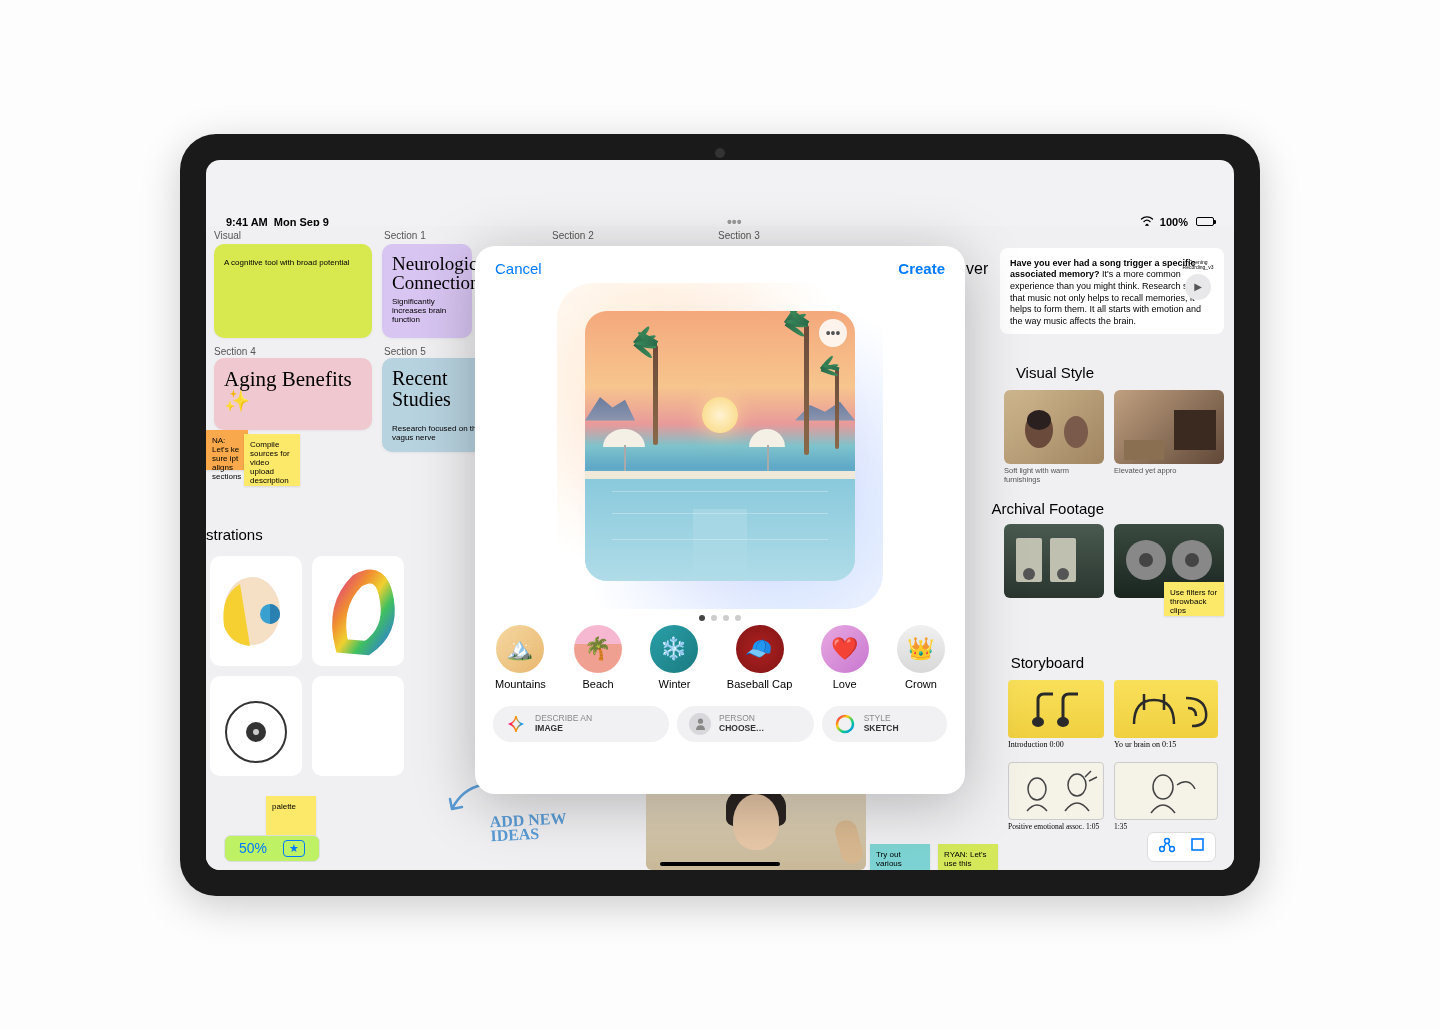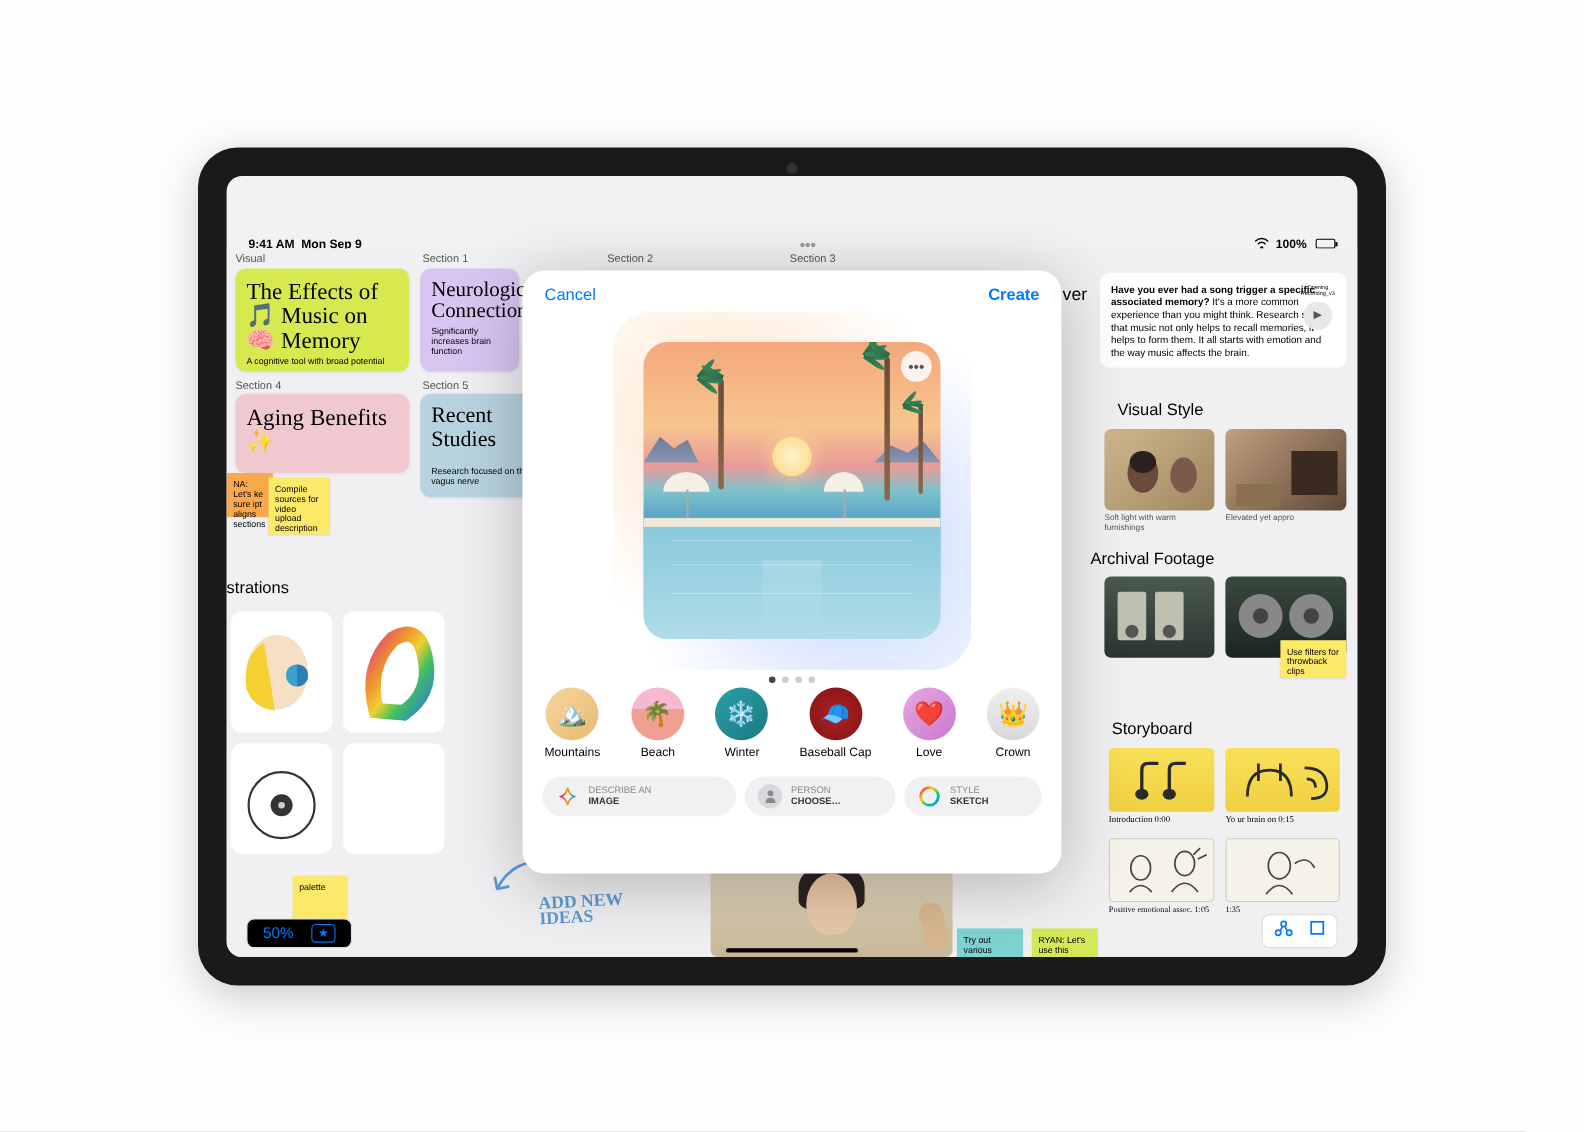--- a/index.html
+++ b/index.html
@@ -57,21 +57,21 @@
   .thumb { position: absolute; border-radius: 6px; background: linear-gradient(135deg,#b8a890,#8a7560); }
   .thumb-label { font-size: 7.5px; color: #555; }
   
   .story-frame { position: absolute; border-radius: 4px; }
   .story-y { background: linear-gradient(#f9e05a,#f0d040); }
   .story-g { background: #f5f2e8; border: 1px solid #ccc; }
   
   .handwriting { position: absolute; font-family: 'Comic Sans MS', cursive; color: #5a9bd5; font-size: 16px; transform: rotate(-3deg); line-height: 0.9; font-weight: bold; }
   .arrow-hand { position: absolute; color: #5a9bd5; font-size: 20px; }
   
-  .zoom-pill { position: absolute; bottom: 8px; left: 18px; background: #000000; border: 1px solid #ddd; border-radius: 7px; padding: 4px 14px; font-size: 14px; color: #007aff; font-weight: 500; display: flex; gap: 16px; align-items: center; }
+  .zoom-pill { position: absolute; bottom: 8px; left: 18px; background: #bef264; border: 1px solid #ddd; border-radius: 7px; padding: 4px 14px; font-size: 14px; color: #007aff; font-weight: 500; display: flex; gap: 16px; align-items: center; }
   .star-box { border: 1.5px solid #007aff; border-radius: 4px; padding: 1px 5px; font-size: 11px; }
   
   .mini-toolbar { position: absolute; bottom: 8px; right: 18px; background: #fff; border: 1px solid #ddd; border-radius: 7px; padding: 4px 10px; display: flex; gap: 14px; color: #007aff; font-size: 16px; }
   
   .home-indicator { position: absolute; bottom: 4px; left: 50%; transform: translateX(-50%); width: 120px; height: 4px; background: #000; border-radius: 3px; }
   
   
   .modal { position: absolute; top: 86px; left: 50%; transform: translateX(-50%); width: 490px; height: 548px; background: #fff; border-radius: 20px; box-shadow: 0 10px 60px rgba(0,0,0,0.25); overflow: hidden; z-index: 100; }
   .modal-header { display: flex; justify-content: space-between; padding: 14px 20px 6px; font-size: 15px; }
   .modal-header .cancel { color: #007aff; cursor: pointer; }
@@ -202,21 +202,20 @@
     <div class="canvas">
 
       <div class="sec-label" style="top:4px; left:8px;">Visual</div>
       <div class="sec-label" style="top:4px; left:178px;">Section 1</div>
       <div class="sec-label" style="top:4px; left:346px;">Section 2</div>
       <div class="sec-label" style="top:4px; left:512px;">Section 3</div>
       <div class="sec-label" style="top:120px; left:8px;">Section 4</div>
       <div class="sec-label" style="top:120px; left:178px;">Section 5</div>
 
       <div class="card card-yellow" style="top:18px; left:8px; width:158px; height:94px;">
-        <div class="card-big-title">The Effects of 🎵 Music on 🧠 Memory</div>
         <div class="card-sub">A cognitive tool with broad potential</div>
       </div>
       <div class="card card-purple" style="top:18px; left:176px; width:90px; height:94px;">
         <div class="card-big-title" style="font-size:19px;">Neurological Connection</div>
         <div class="card-sub">Significantly increases brain function</div>
       </div>
       <div class="card card-pink" style="top:132px; left:8px; width:158px; height:72px;">
         <div class="card-big-title" style="font-size:21px;">Aging Benefits ✨</div>
       </div>
       <div class="card card-blue" style="top:132px; left:176px; width:110px; height:94px;">

